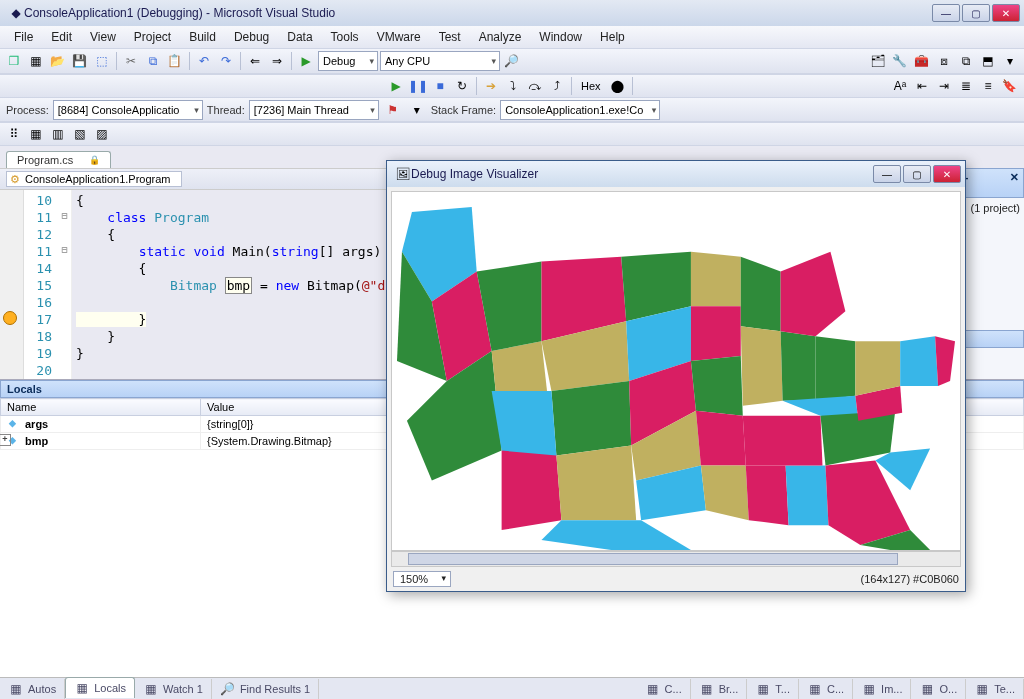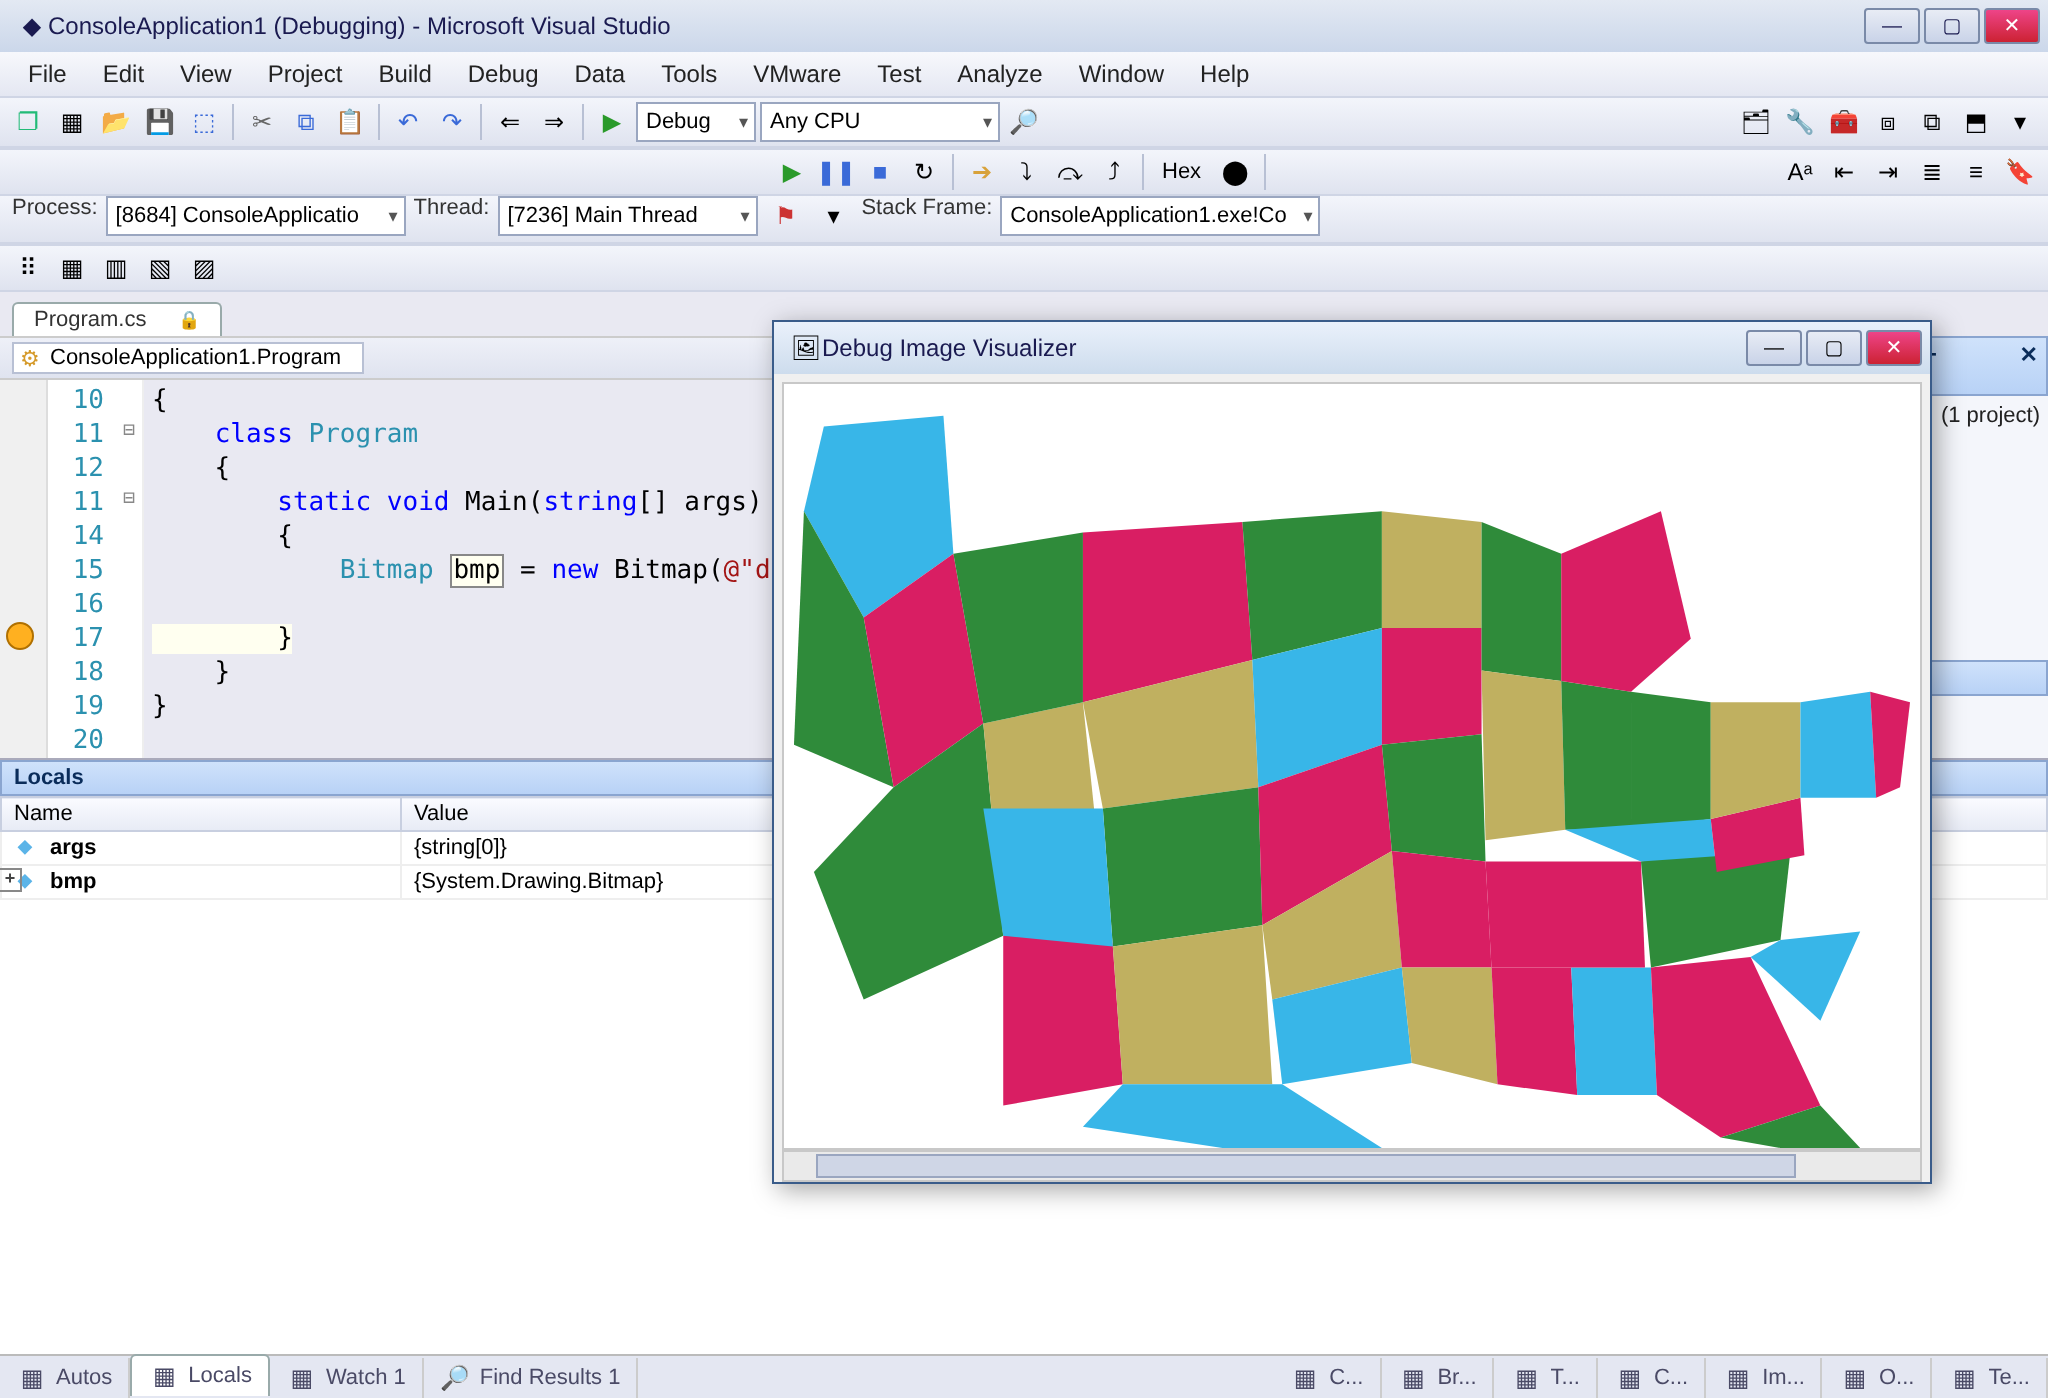--- a/index.html
+++ b/index.html
@@ -11,21 +11,21 @@
   .win-btn { width: 28px; height: 18px; background: linear-gradient(#e8ecf5,#c9d3e8); border: 1px solid #7a8aa8; border-radius: 2px; display: flex; align-items: center; justify-content: center; font-size: 10px; cursor: pointer; }
   .win-btn.close { background: linear-gradient(#e48,#c23); color:#fff;}
   .menubar { height: 22px; background: linear-gradient(#f7f8fc,#e4e7f2); display: flex; align-items: center; padding-left: 6px; gap: 2px; font-size: 12px; color:#222;}
   .menubar span { padding: 2px 8px; cursor: pointer; }
   .toolbar { height: 26px; background: linear-gradient(#f3f5fb,#dfe3ef); border-top: 1px solid #cfd5e5; border-bottom: 1px solid #cfd5e5; display: flex; align-items: center; padding: 0 4px; gap: 2px; }
   .toolbar.small { height: 24px; }
   .tb-btn { width: 20px; height: 20px; border: 1px solid transparent; border-radius: 2px; display:flex; align-items:center; justify-content:center; font-size:12px; cursor:pointer; }
   .tb-sep { width:1px; height:18px; background:#b8c0d4; margin:0 2px; }
   .tb-drop { height:20px; border:1px solid #9aa6c0; background:#fff; padding:0 16px 0 4px; font-size:11px; display:flex; align-items:center; position:relative; min-width:60px; }
   .tb-drop::after { content:"▾"; position:absolute; right:3px; font-size:9px; color:#555; }
-  .debugbar { height: 24px; background: linear-gradient(#f3f5fb,#dfe3ef); border-bottom:1px solid #cfd5e5; display:flex; align-items:flex-start; padding:0 6px; gap:4px; font-size:11px;}
+  .debugbar { height: 24px; background: linear-gradient(#f3f5fb,#dfe3ef); border-bottom:1px solid #cfd5e5; display:flex; align-items:center; padding:0 6px; gap:4px; font-size:11px;}
   .debugbar .lbl { color:#333; }
   .content { flex:1; position:relative; display:flex; flex-direction:column; }
   .doc-tabs { height:22px; background:#e9e9f2; display:flex; align-items:flex-end; padding-left:6px; }
   .doc-tab { background:#fff; border:1px solid #9aa; border-bottom:none; border-radius:3px 3px 0 0; padding:2px 10px; font-size:11px; color:#333; margin-right:2px; display:flex; align-items:center; gap:16px;}
   .doc-tab .pin { color:#888; font-size:9px;}
   .nav-band { height:22px; background:linear-gradient(#eef0f8,#dfe3ef); border-top:1px solid #ccc; border-bottom:1px solid #ccc; display:flex; align-items:center; padding:0 6px;}
   .nav-band .crumb { background:#fff; border:1px solid #b8c0d4; padding:1px 10px 1px 18px; font-size:11px; position:relative; }
   .nav-band .crumb::before { content:"⚙"; position:absolute; left:3px; color:#d59a2a; font-size:11px;}
   .editor { flex:1; display:flex; font-family: Consolas, monospace; font-size:13px; overflow:auto; position:relative;}
   .gutter-margin { width:24px; background:#f0f0f0; border-right:1px solid #ddd; position:relative;}
@@ -463,13 +463,18 @@
       <polygon points="465,150 510,150 510,195 465,205" fill="#c0b060"></polygon>
 
       <polygon points="510,150 545,145 548,195 510,195" fill="#38b6e8"></polygon>
       <polygon points="545,145 565,150 560,190 548,195" fill="#d91e63"></polygon>
       <polygon points="500,262 540,258 520,300 485,270" fill="#38b6e8"></polygon>
     </svg>
   </div>
   <div class="hscroll">
       <div class="thumb"></div>
     </div>
+  <div class="footer">
+    <div class="zoom">150%</div>
+    <div class="sp"></div>
+    <div>(164x127) #C0B060</div>
+  </div>
 </div>
 
 </body></html>

